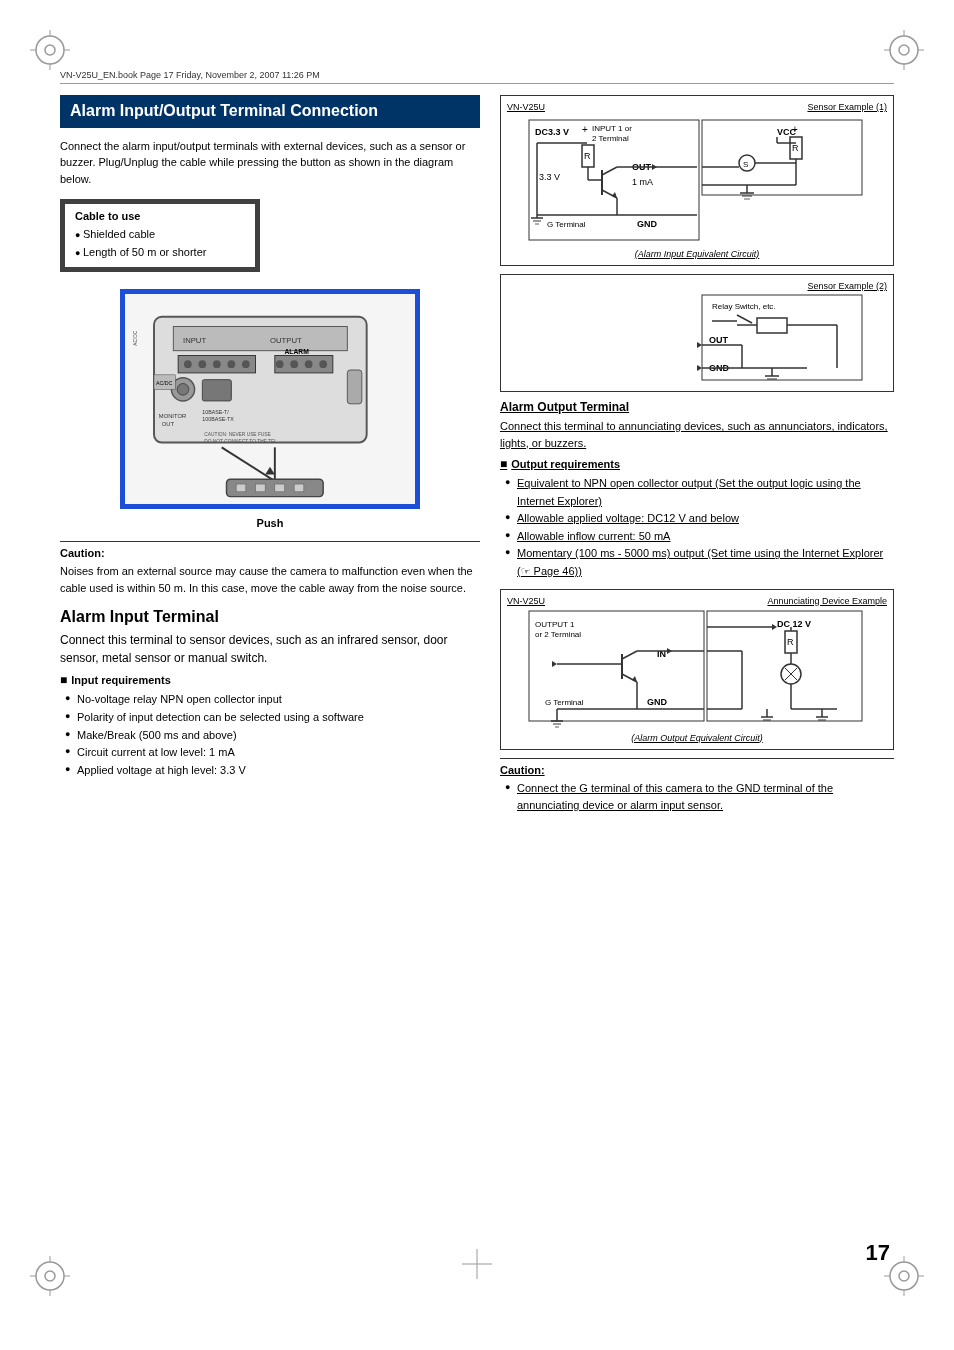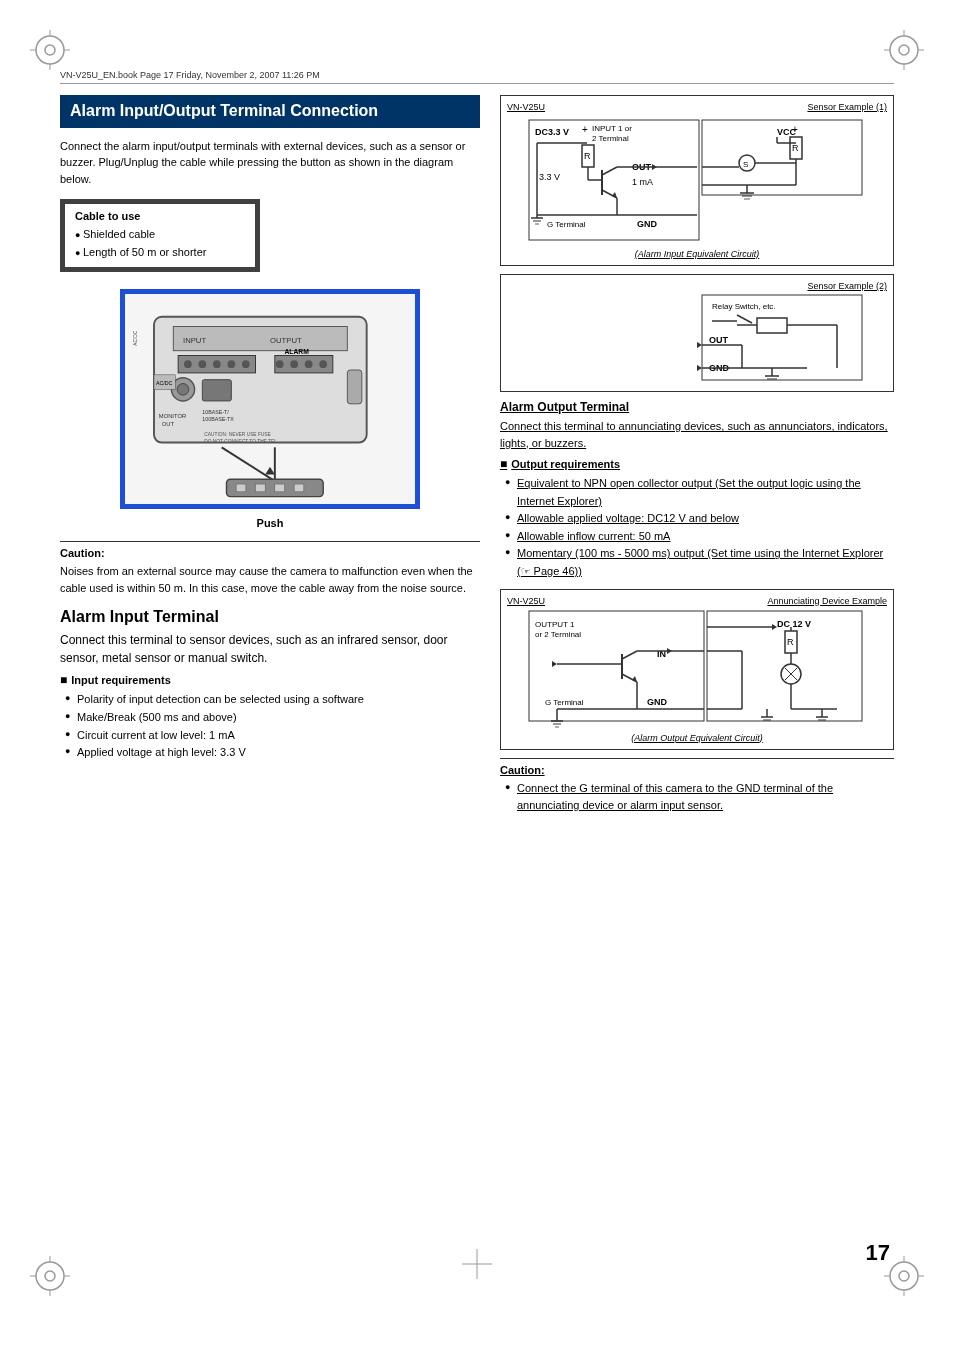--- a/index.html
+++ b/index.html
@@ -388,20 +388,21 @@
       <div class="caution-section">
         <div class="caution-title">Caution:</div>
         <p class="caution-text">Noises from an external source may cause the camera to malfunction even when the cable used is within 50 m. In this case, move the cable away from the noise source.</p>
       </div>
 
       
       <div class="subsection-title">Alarm Input Terminal</div>
       <p class="subsection-intro">Connect this terminal to sensor devices, such as an infrared sensor, door sensor, metal sensor or manual switch.</p>
       <div class="req-title">Input requirements</div>
       <ul class="req-list">
+        <li>No-voltage relay NPN open collector input</li>
         <li>Polarity of input detection can be selected using a software</li>
         <li>Make/Break (500 ms and above)</li>
         <li>Circuit current at low level: 1 mA</li>
         <li>Applied voltage at high level: 3.3 V</li>
       </ul>
 
     </div>
 
     <div class="right-col">
 

